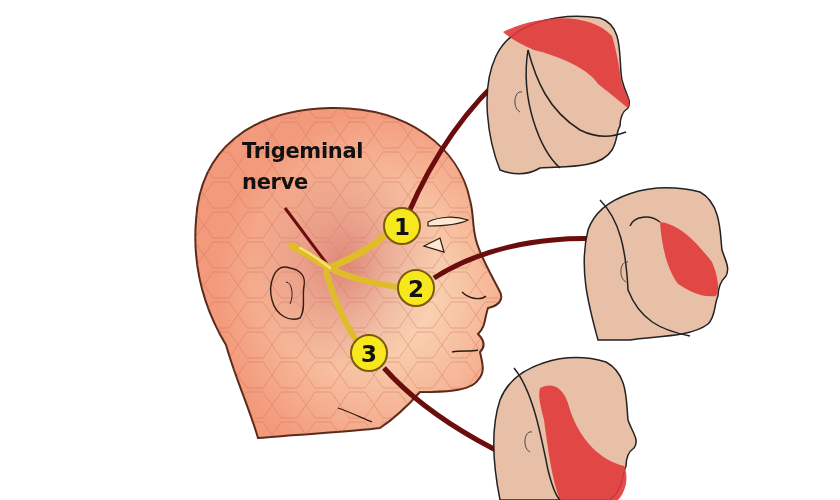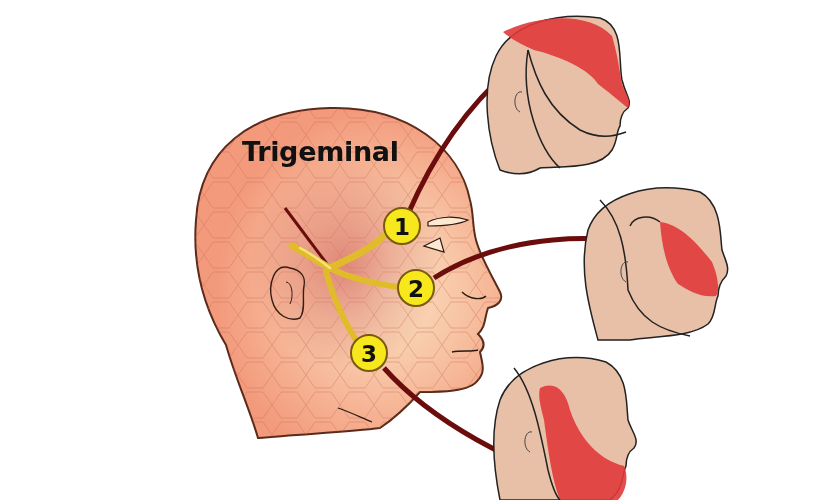--- a/index.html
+++ b/index.html
@@ -1,18 +1,18 @@
 <!DOCTYPE html>
 <html><head>
 <meta charset="utf-8">
 <style>
   html,body{margin:0;padding:0;background:#ffffff;}
   .canvas{position:relative;width:840px;height:500px;overflow:hidden;background:#ffffff;font-family:"DejaVu Sans","Liberation Sans",sans-serif;}
   svg{position:absolute;left:0;top:0;}
-  .label{position:absolute;left:242px;top:136px;font-weight:bold;font-size:27px;line-height:31px;color:#111;letter-spacing:-0.3px;}
+  .label{position:absolute;left:242px;top:136px;font-weight:bold;font-size:21px;line-height:31px;color:#111;letter-spacing:-0.3px;}
   .badge-num{font-family:"DejaVu Sans","Liberation Sans",sans-serif;font-weight:bold;font-size:23px;fill:#111;}
 </style>
 </head>
 <body>
 
 <div class="canvas">
 <svg width="840" height="500" viewBox="0 0 840 500">
   <defs>
     <radialGradient id="faceGlow" cx="0.62" cy="0.55" r="0.55">
       <stop offset="0" stop-color="#fbe4c4"></stop>
@@ -92,14 +92,15 @@
   <g>
     <path d="M500 500 C494 470 490 430 500 400 C514 364 566 350 606 362 C628 374 626 400 628 420 C632 432 640 440 634 448 C628 452 626 460 626 466 C622 474 624 484 616 494 L610 500 Z" fill="#e8c0a8" stroke="#222" stroke-width="1.5"></path>
     <path d="M540 388 C556 380 566 392 570 410 C580 440 600 460 624 466 C630 480 624 494 618 500 L560 500 C552 480 548 450 544 420 C540 404 538 396 540 388 Z" fill="#e03a3a" opacity="0.9"></path>
     <path d="M514 368 C532 390 540 430 548 470 C552 486 556 496 560 500" fill="none" stroke="#222" stroke-width="1.5"></path>
     <path d="M532 432 C524 430 522 448 530 452" fill="none" stroke="#444" stroke-width="1"></path>
   </g>
 </svg>
 
 <div class="label">
   <div>Trigeminal</div>
+  <div>nerve</div>
 </div>
 </div>
 
 </body></html>

